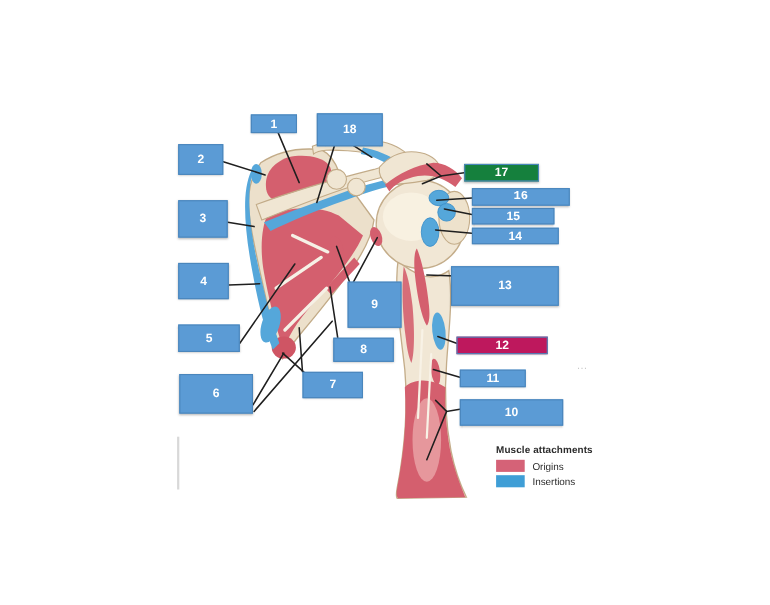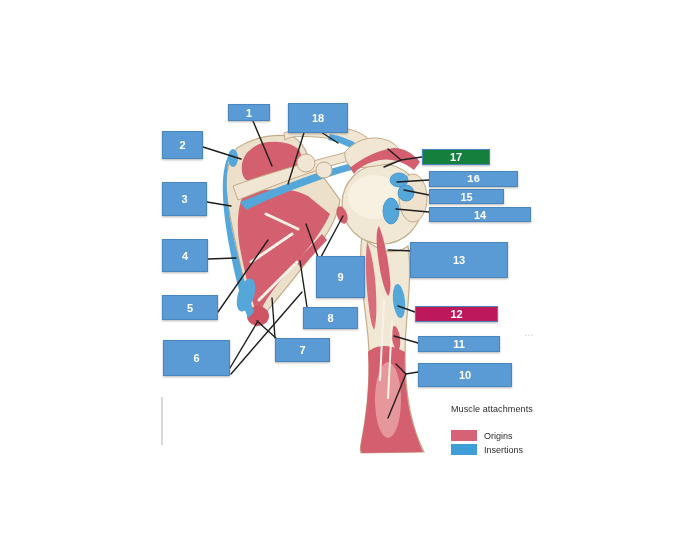--- a/index.html
+++ b/index.html
@@ -4,21 +4,21 @@
 <style>
   html,body{margin:0;padding:0;background:#ffffff;}
   .stage{position:relative;width:700px;height:550px;background:#ffffff;overflow:hidden;
          font-family:"Liberation Sans",sans-serif;}
   .stage svg{position:absolute;left:0;top:0;}
   .lbl{position:absolute;display:flex;align-items:center;justify-content:center;
        background:#5b9bd5;border:1px solid #4a86bc;box-sizing:border-box;
        color:#ffffff;font-size:11px;font-weight:bold;
        box-shadow:0 1px 2px rgba(90,90,90,.45);cursor:pointer;}
   .legend{position:absolute;left:451px;top:404px;width:150px;color:#2b2b2b;}
-  .legend-title{font-size:9px;font-weight:normal;letter-spacing:.1px;margin-bottom:16px;}
+  .legend-title{font-size:9px;font-weight:bold;letter-spacing:.1px;margin-bottom:4px;}
   .legend-row{display:flex;align-items:center;margin-bottom:3px;}
   .swatch{display:inline-block;width:26px;height:11px;margin-right:7px;}
   .legend-label{font-size:9px;font-weight:normal;}
   .dots{position:absolute;left:524px;top:327px;color:#c9c9c9;font-size:10px;letter-spacing:1px;}
 </style>
 </head>
 <body>
 
 <div class="stage">
 
@@ -130,24 +130,24 @@
   <div class="lbl" style="left: 228px; top: 104px; width: 42px; height: 17px; background: rgb(91, 155, 213);">1</div>
   <div class="lbl" style="left: 162px; top: 131px; width: 41px; height: 28px; background: rgb(91, 155, 213);">2</div>
   <div class="lbl" style="left: 162px; top: 182px; width: 45px; height: 34px; background: rgb(91, 155, 213);">3</div>
   <div class="lbl" style="left: 162px; top: 239px; width: 46px; height: 33px; background: rgb(91, 155, 213);">4</div>
   <div class="lbl" style="left: 162px; top: 295px; width: 56px; height: 25px; background: rgb(91, 155, 213);">5</div>
   <div class="lbl" style="left: 163px; top: 340px; width: 67px; height: 36px; background: rgb(91, 155, 213);">6</div>
   <div class="lbl" style="left: 275px; top: 338px; width: 55px; height: 24px; background: rgb(91, 155, 213);">7</div>
   <div class="lbl" style="left: 303px; top: 307px; width: 55px; height: 22px; background: rgb(91, 155, 213);">8</div>
   <div class="lbl" style="left: 316px; top: 256px; width: 49px; height: 42px; background: rgb(91, 155, 213);">9</div>
   <div class="lbl" style="left: 418px; top: 363px; width: 94px; height: 24px; background: rgb(91, 155, 213);">10</div>
-  <div class="lbl" style="left: 418px; top: 336px; width: 82px; height: 16px; background: rgb(91, 155, 213);">11</div>
+  <div class="lbl" style="left: 418px; top: 336px; width: 60px; height: 16px; background: rgb(91, 155, 213);">11</div>
   <div class="lbl" style="left: 415px; top: 306px; width: 83px; height: 16px; background: #be185d; text-align: right;">12</div>
   <div class="lbl" style="left: 410px; top: 242px; width: 98px; height: 36px; background: rgb(91, 155, 213);">13</div>
-  <div class="lbl" style="left: 429px; top: 207px; width: 102px; height: 15px; background: rgb(91, 155, 213);">14</div>
+  <div class="lbl" style="left: 429px; top: 207px; width: 79px; height: 15px; background: rgb(91, 155, 213);">14</div>
   <div class="lbl" style="left: 429px; top: 189px; width: 75px; height: 15px; background: rgb(91, 155, 213);">15</div>
   <div class="lbl" style="left: 429px; top: 171px; width: 89px; height: 16px; background: rgb(91, 155, 213); font-family: Liberation Mono, monospace;">16</div>
   <div class="lbl" style="left: 422px; top: 149px; width: 68px; height: 16px; background: #15803d;">17</div>
   <div class="lbl" style="left: 288px; top: 103px; width: 60px; height: 30px; background: rgb(91, 155, 213);">18</div>
 
   <div class="legend">
     <div class="legend-title">Muscle attachments</div>
     <div class="legend-row">
       <span class="swatch" style="background: rgb(213, 98, 119);"></span>
       <span class="legend-label">Origins</span>

